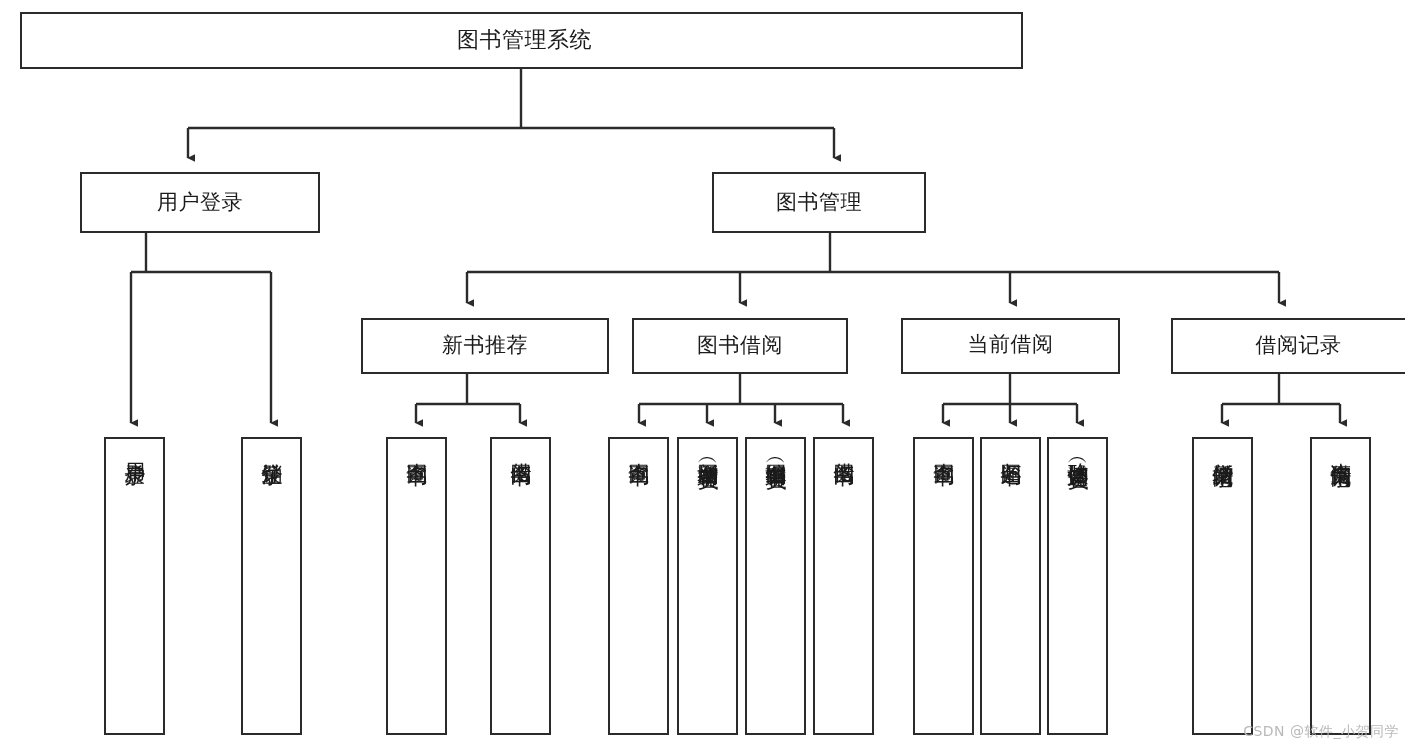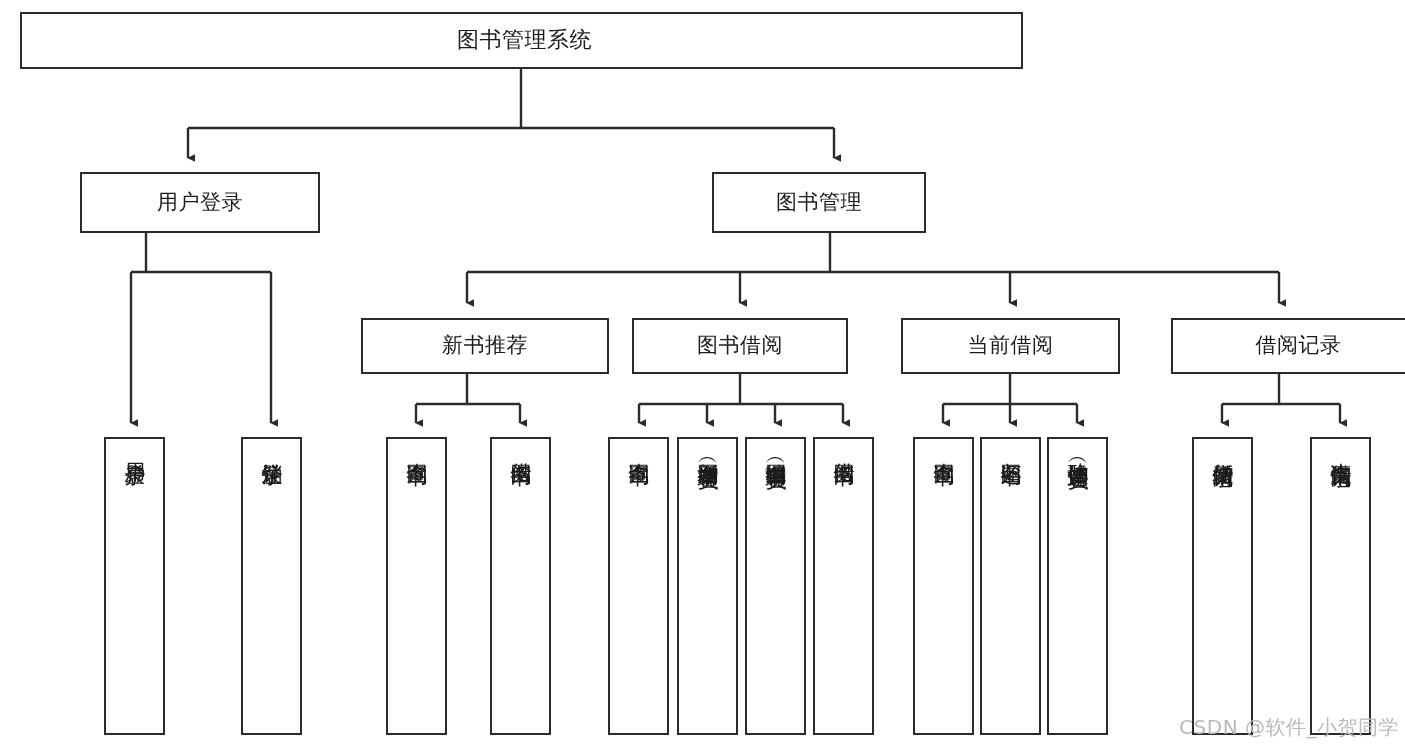--- a/index.html
+++ b/index.html
@@ -57,21 +57,21 @@
     font-size: 21px;
     line-height: 1.28;
     letter-spacing: 1px;
     text-align: start;
     display: block;
   }
   #watermark {
     position: absolute;
     right: 6px;
     bottom: 6px;
-    font-size: 20px;
+    font-size: 14px;
     color: #b9b9b9;
     letter-spacing: 0.5px;
     white-space: nowrap;
     user-select: none;
   }
 </style>
 </head>
 <body>
 
 <div id="diagram-root">
@@ -148,21 +148,21 @@
   <div class="node node-h" style="left:712px; top:172px; width:214px; height:61px;">
     <span>图书管理</span>
   </div>
 
   <div class="node node-h" style="left:361px; top:318px; width:248px; height:56px;">
     <span>新书推荐</span>
   </div>
   <div class="node node-h" style="left:632px; top:318px; width:216px; height:56px;">
     <span>图书借阅</span>
   </div>
-  <div class="node node-h" style="left:901px; top:318px; width:219px; height:56px;">
+  <div class="node node-h" style="left:901px; top:318px; width:219px; height:56px;font-family:Liberation Mono, monospace;">
     <span>当前借阅</span>
   </div>
   <div class="node node-h" style="left:1171px; top:318px; width:255px; height:56px;">
     <span>借阅记录</span>
   </div>
 
   <div class="node node-leaf" style="left:104px; top:437px; width:61px; height:298px;">
     <span class="vtext">用户登录</span>
   </div>
   <div class="node node-leaf" style="left:241px; top:437px; width:61px; height:298px;">

